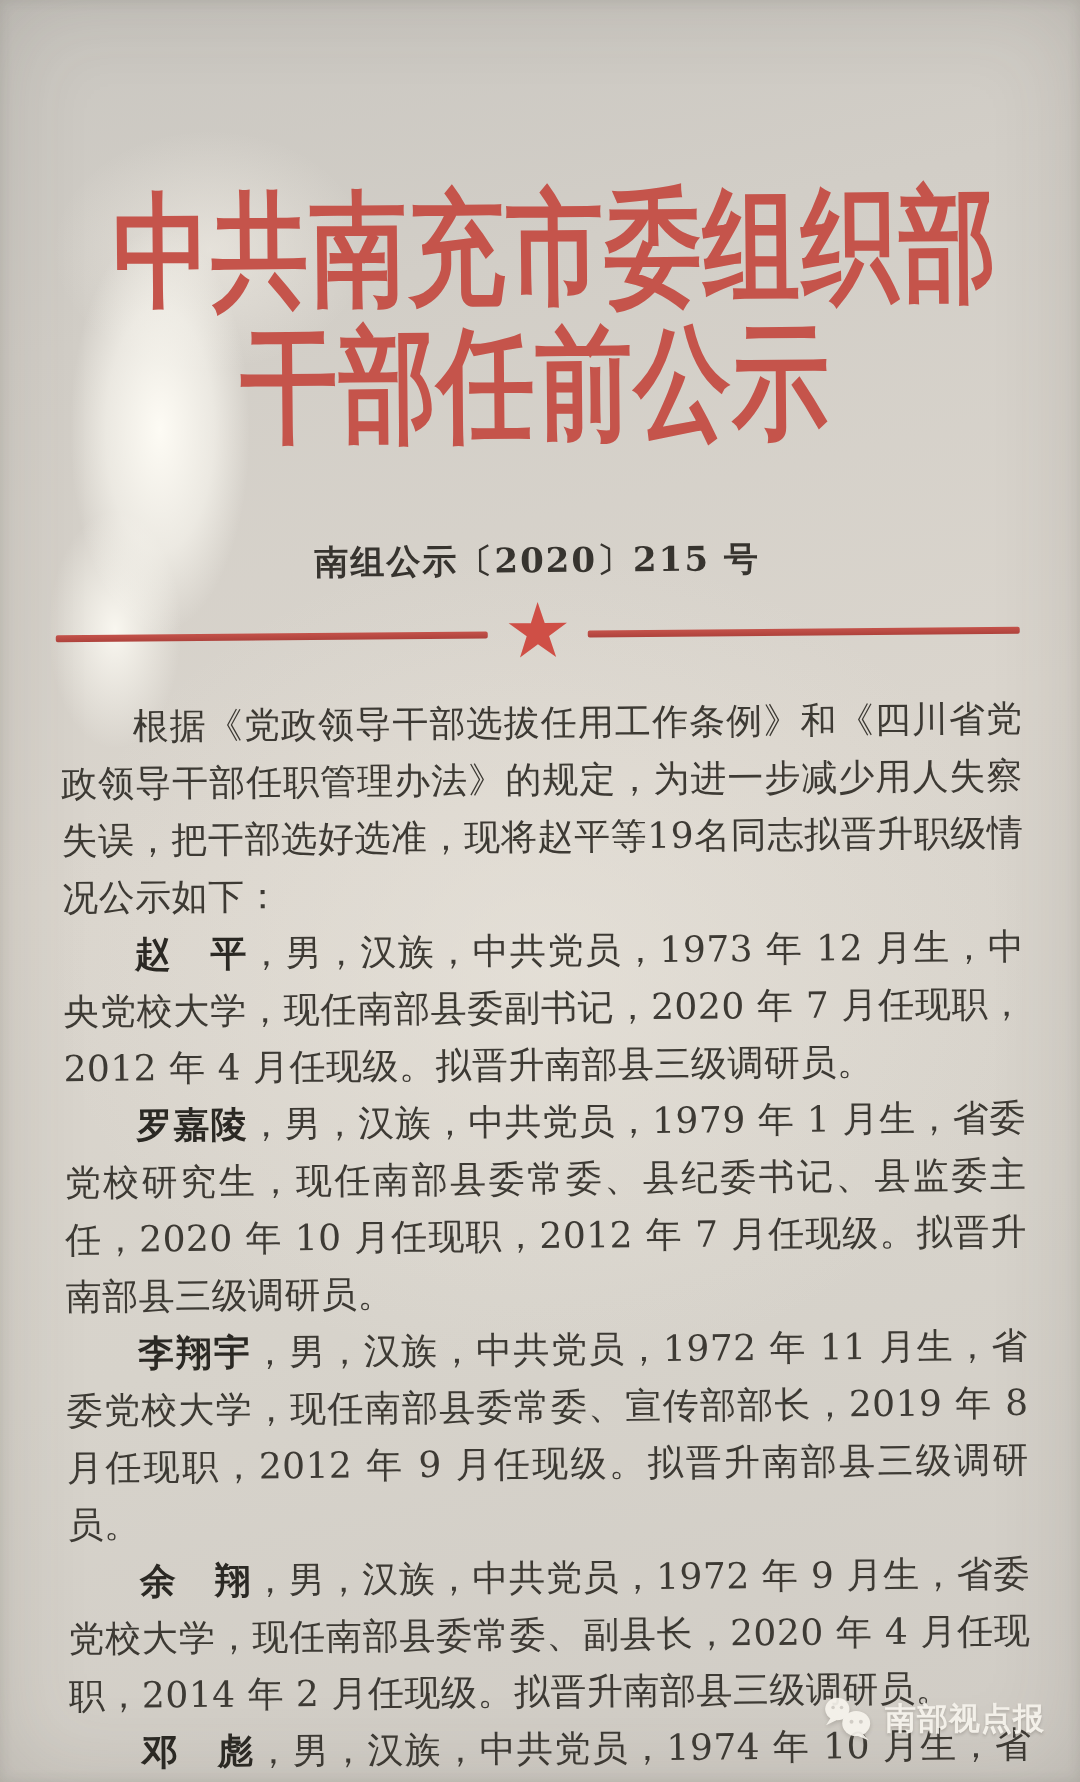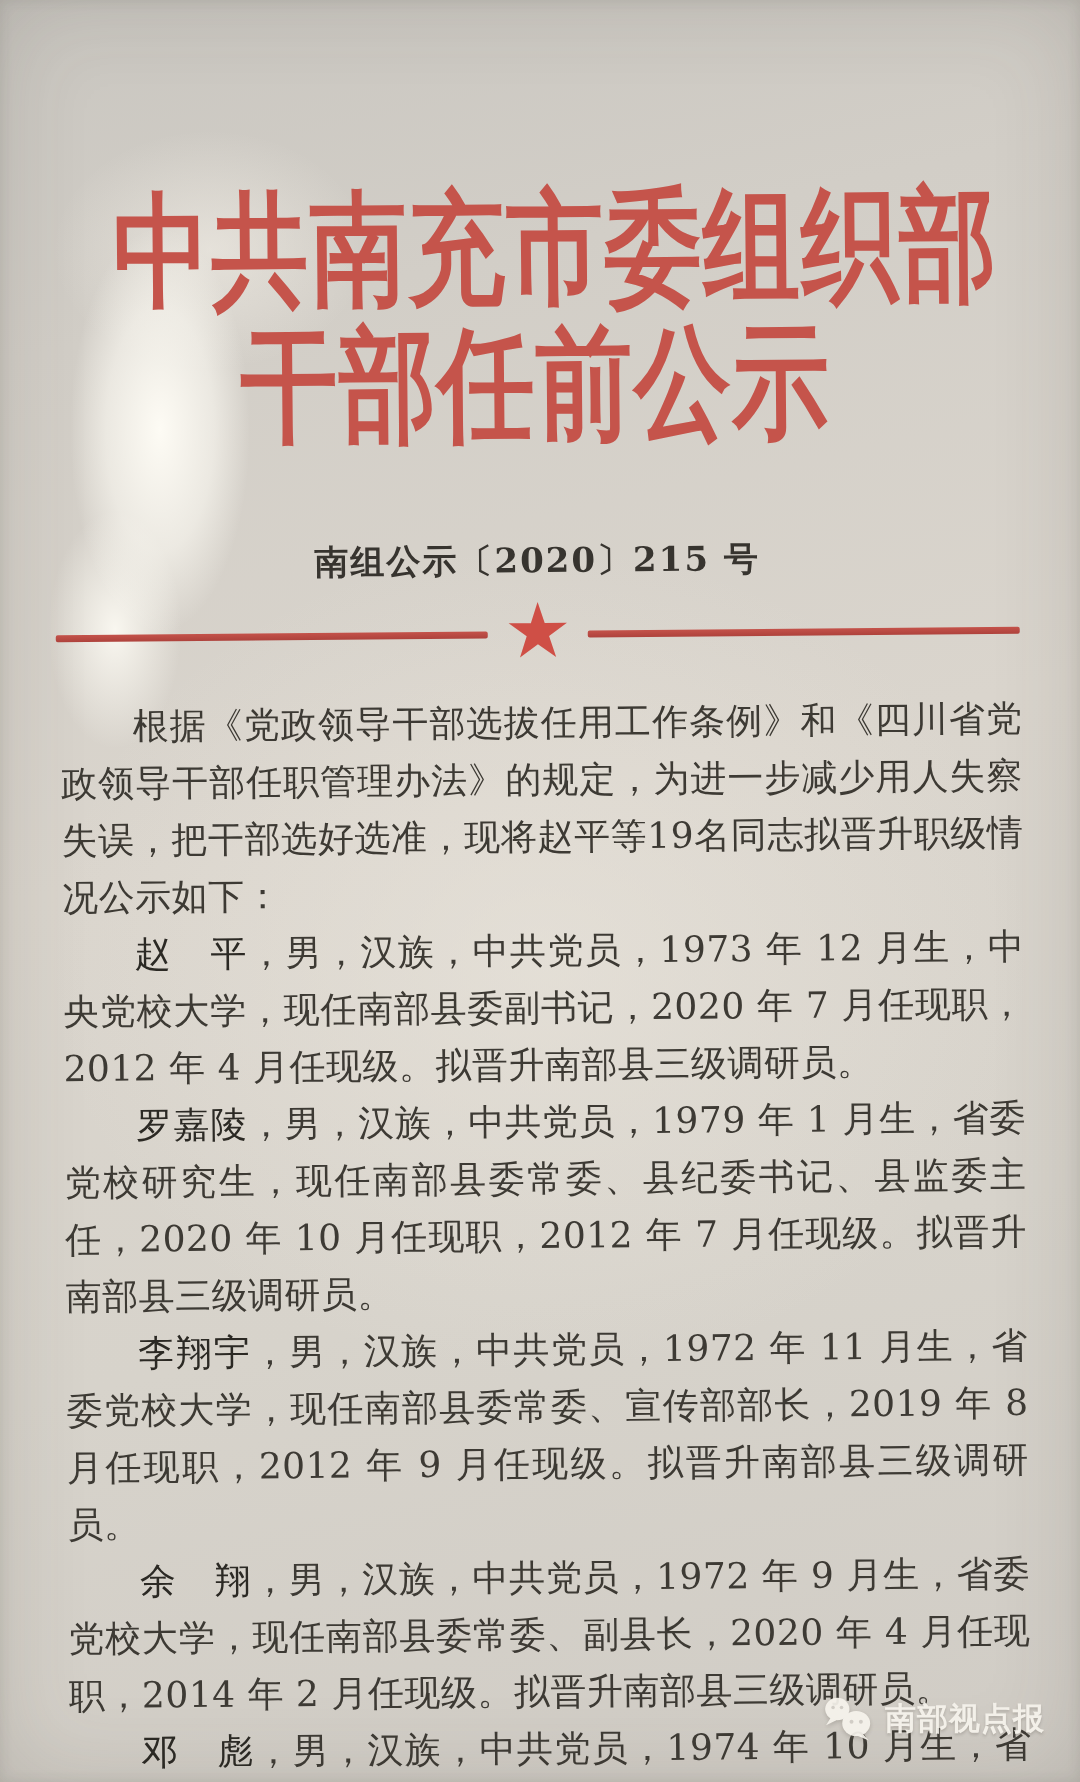--- a/index.html
+++ b/index.html
@@ -72,21 +72,21 @@
     color:var(--ink);
     font-size:36px;
     line-height:57px;
     text-align:justify;
     letter-spacing:0.5px;
   }
   .body-text p{margin:0;text-indent:2em;}
   .body-text b{
     color:var(--ink-bold);
     font-family:"DejaVu Sans","Liberation Sans",sans-serif;
-    font-weight:normal;
+    font-weight:bold;
     letter-spacing:1px;
   }
   .watermark{
     position:absolute;
     right:35px;bottom:39px;
     display:flex;align-items:center;gap:9px;
     color:var(--watermark);
     opacity:0.92;
     font-family:"DejaVu Sans","Liberation Sans",sans-serif;
     text-shadow:0 2px 3px rgba(110,104,94,0.35);

